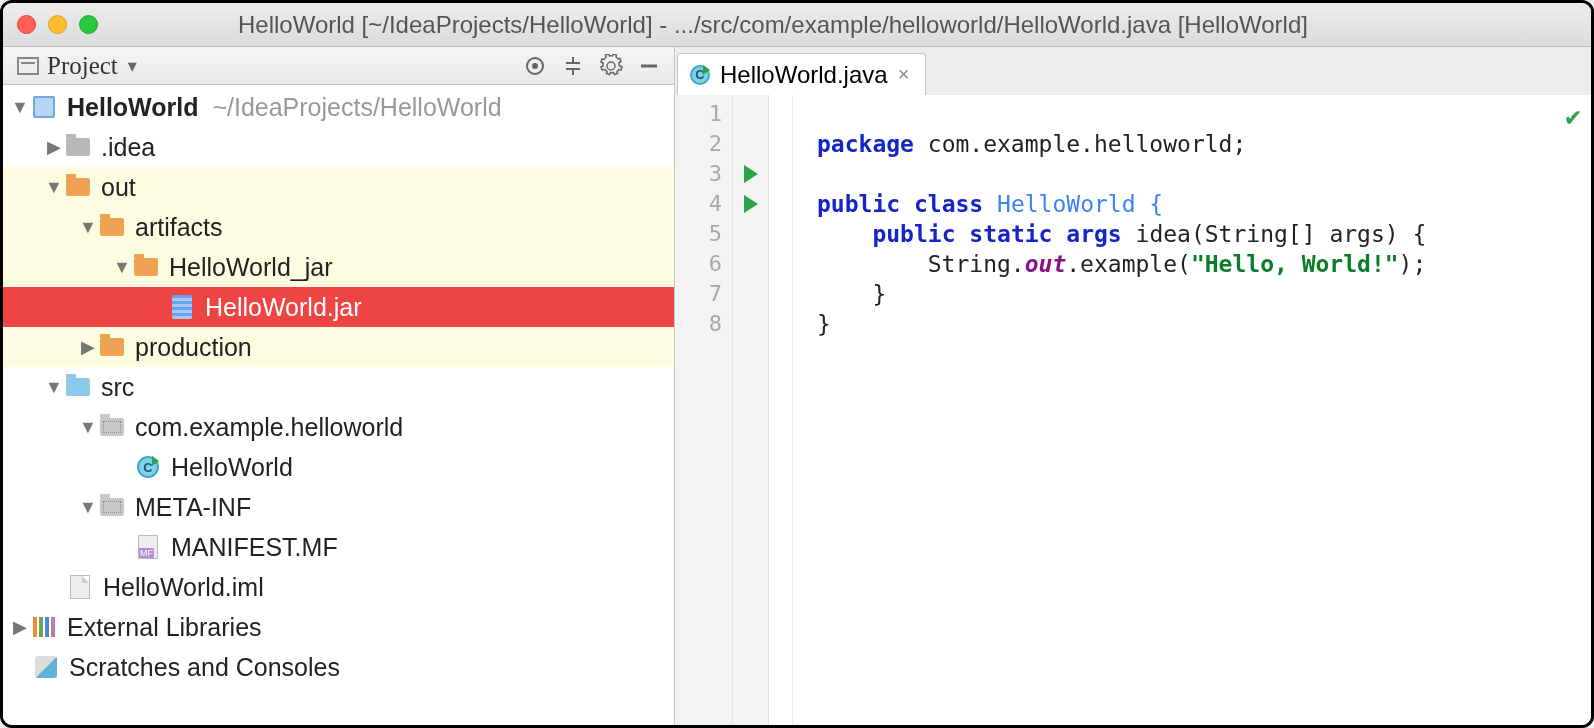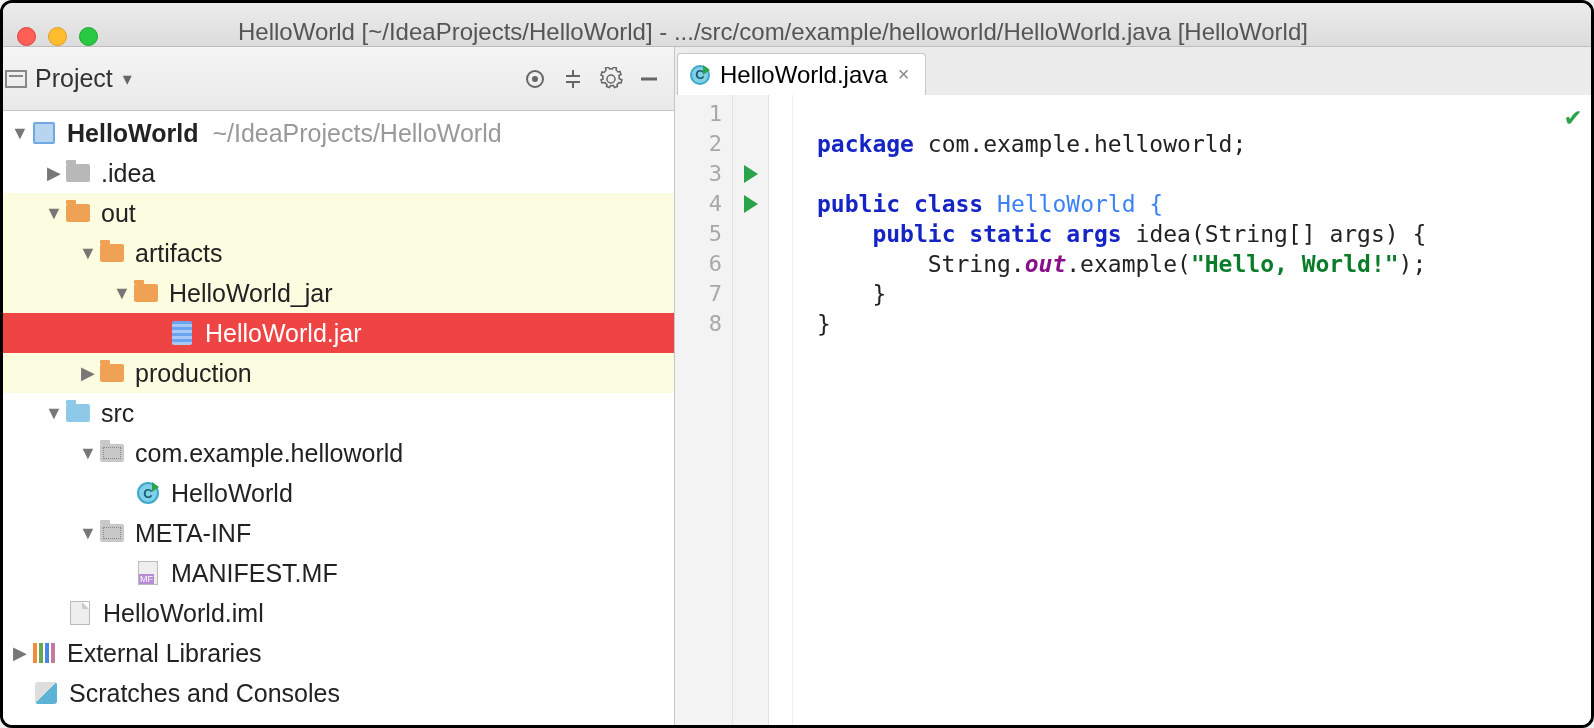--- a/index.html
+++ b/index.html
@@ -11,47 +11,48 @@
     background: #f0f0f0;
     border: 3px solid #000;
     border-radius: 12px;
     overflow: hidden;
     display: flex; flex-direction: column;
   }
   
   .titlebar {
     height: 44px;
     background: linear-gradient(#ececec,#dcdcdc);
-    display: flex; align-items: flex-end;
+    display: flex; align-items: center;
     padding: 0 14px;
     border-bottom: 1px solid #bdbdbd;
     white-space: nowrap;
   }
   .traffic { display: flex; gap: 12px; margin-right: 140px; }
   .dot { width: 19px; height: 19px; border-radius: 50%; }
   .dot.red { background: #ff5f57; border:1px solid #e14136;}
   .dot.yellow { background: #febc2e; border:1px solid #dfa024;}
   .dot.green { background: #28c940; border:1px solid #1fa430;}
   .titletext { color:#555; font-size:24px; }
   
   .main { flex: 1; display: flex; min-height: 0; }
   
   .project-panel {
     width: 672px;
     background: #fff;
     border-right: 1px solid #c7c7c7;
     display: flex; flex-direction: column;
   }
   .panel-header {
-    height: 64px;
+    height: 38px;
     background: linear-gradient(#f5f5f5,#e9e9e9);
     border-bottom: 1px solid #c7c7c7;
     display: flex;
     align-items: center;
-    padding: 0 6px 0 2px;
+    padding: 0 6px 0 14px;
+    font-family: Liberation Serif, serif;
   }
   .panel-header .proj-icon {
     width:22px;height:18px;border:2px solid #888;display:inline-block;margin-right:8px;position:relative;
   }
   .panel-header .proj-icon::after{content:"";position:absolute;left:2px;right:2px;top:3px;border-top:2px solid #888;}
   .panel-title { color:#333; font-size:25px; margin-right:6px;}
   .chev { color:#666; font-size:18px; margin-left:4px;}
   .panel-header .spacer{flex:1;}
   .hbtn { width:38px;height:38px;display:flex;align-items:center;justify-content:center;color:#666;cursor:pointer;}
   .hbtn svg{width:24px;height:24px;}

